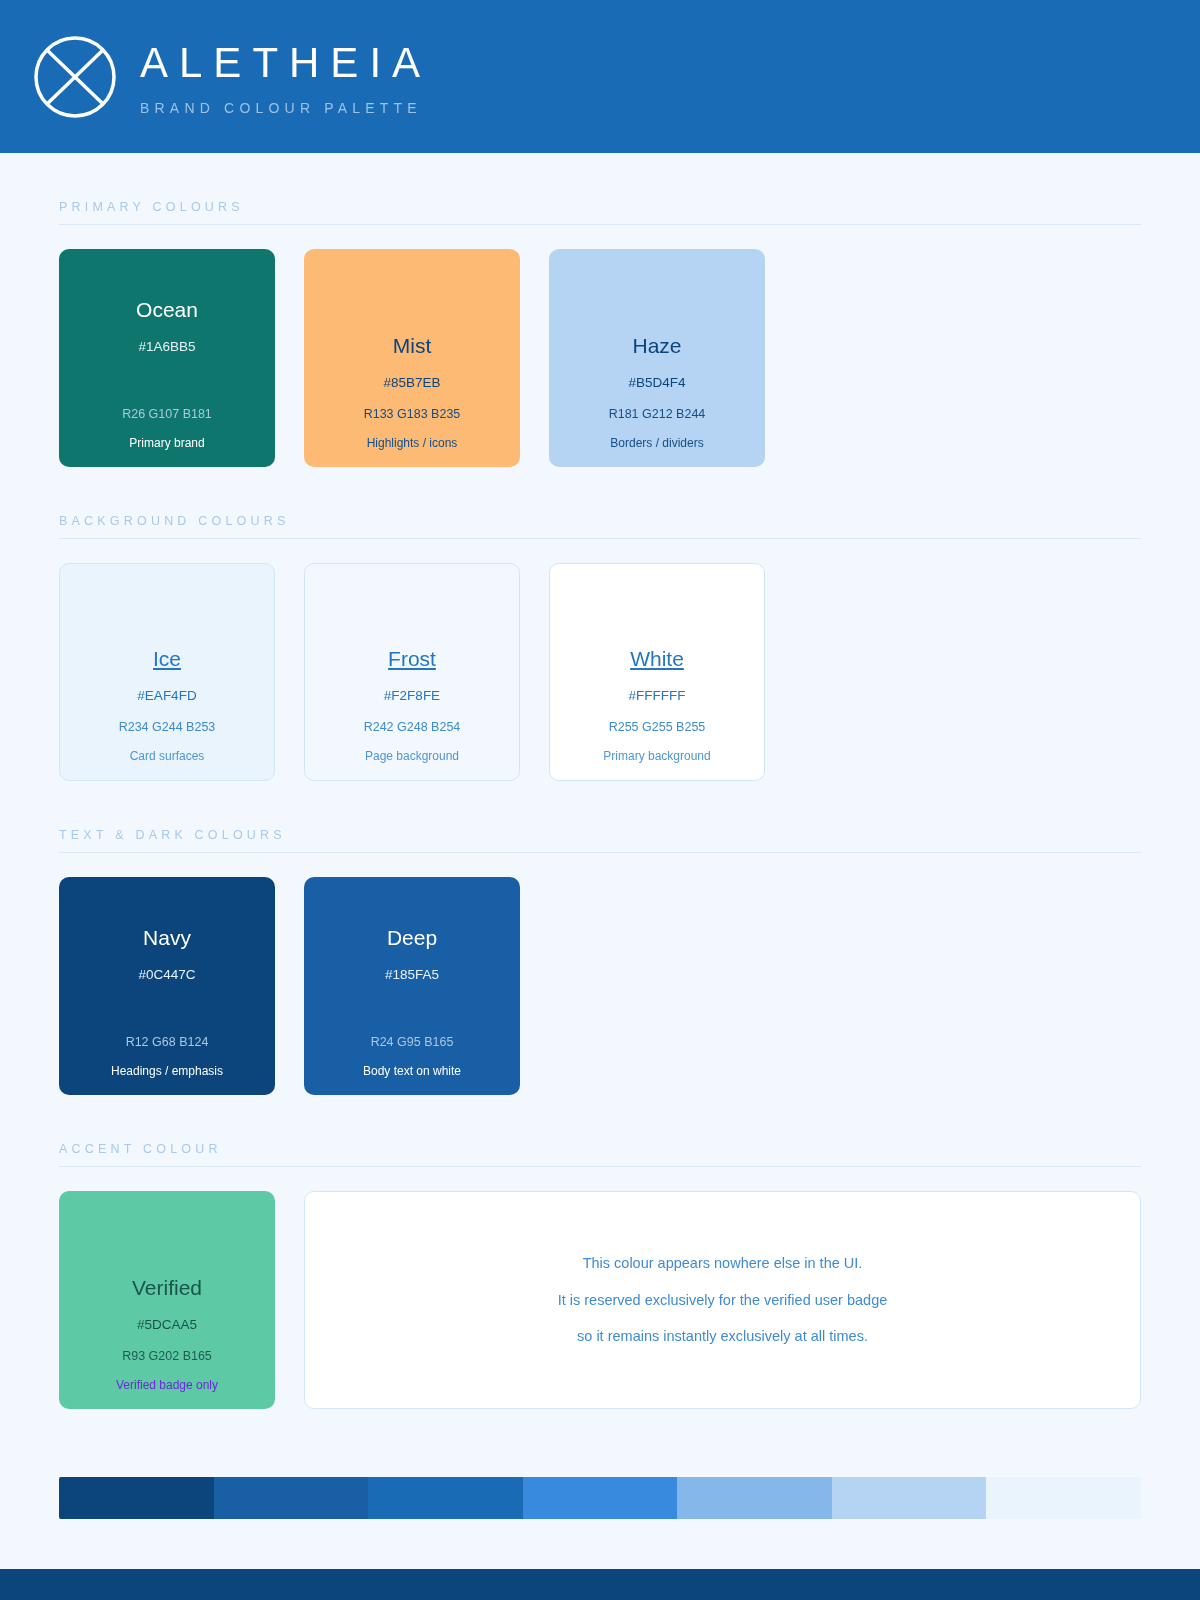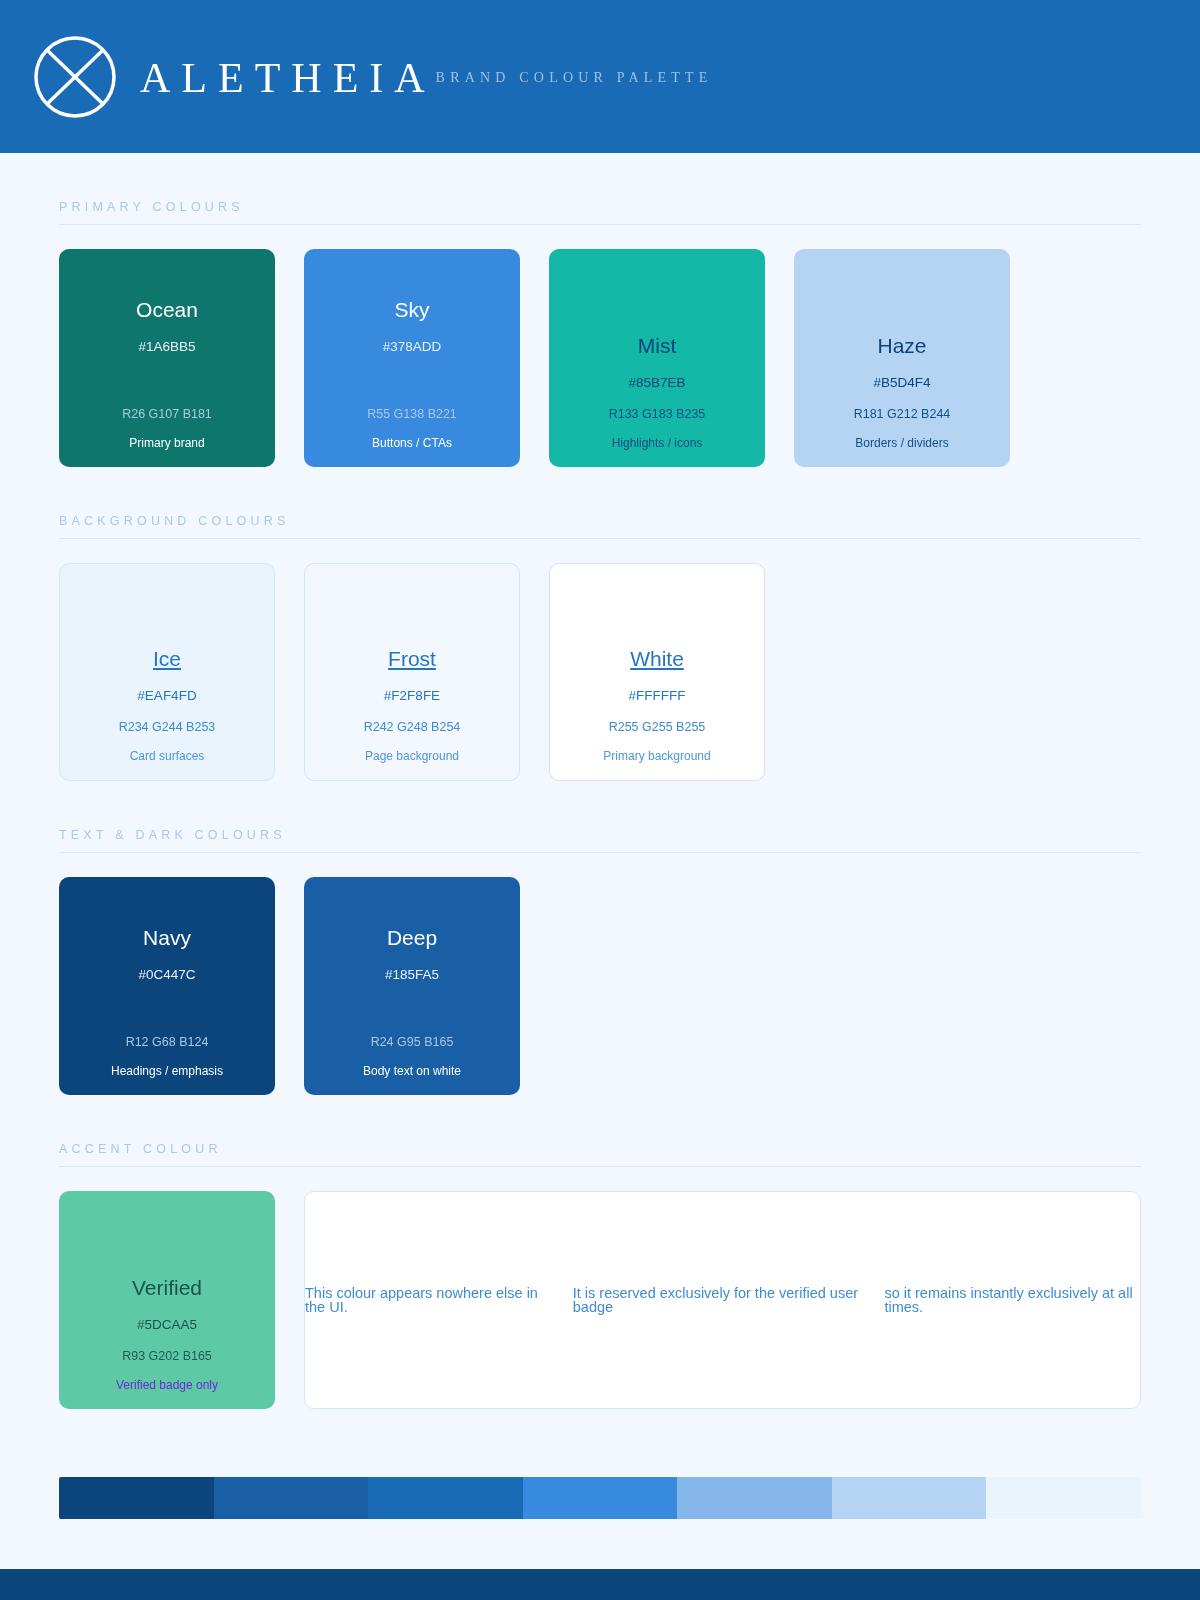--- a/index.html
+++ b/index.html
@@ -24,23 +24,23 @@
     box-sizing: border-box;
   }
   .logo-mark {
     width: 86px;
     height: 86px;
     flex: 0 0 86px;
     margin-right: 22px;
   }
   .brand-block {
     display: flex;
+    flex-direction: column;
     justify-content: center;
     padding-top: 4px;
-    font-family: Liberation Serif, serif;
   }
   .brand-name {
     font-size: 42px;
     color: #FFFFFF;
     letter-spacing: 11px;
     font-weight: 400;
     line-height: 1.05;
   }
   .brand-sub {
     font-size: 14px;
@@ -132,20 +132,21 @@
   .accent-row {
     display: flex;
     gap: 29px;
   }
   .note-panel {
     flex: 1;
     background: #FFFFFF;
     border: 1px solid #D3E6F7;
     border-radius: 10px;
     display: flex;
+    flex-direction: column;
     align-items: center;
     justify-content: center;
     gap: 22px;
   }
   .note-line {
     font-size: 14.5px;
     color: #3E8BD2;
     line-height: 1;
   }
 
@@ -194,28 +195,22 @@
   <div class="section-rule"></div>
   <div class="card-row">
 
     <div class="swatch-card tone-dark" style="background:#0f766e">
       <div class="sw-name">Ocean</div>
       <div class="sw-hex">#1A6BB5</div>
       <div class="sw-rgb">R26 G107 B181</div>
       <div class="sw-use">Primary brand</div>
     </div>
 
-    <div class="swatch-card tone-dark" style="background:#378ADD">
-      <div class="sw-name">Sky</div>
-      <div class="sw-hex">#378ADD</div>
-      <div class="sw-rgb">R55 G138 B221</div>
-      <div class="sw-use">Buttons / CTAs</div>
-    </div>
-
-    <div class="swatch-card tone-light" style="background:#14b8a6">
+
+    <div class="swatch-card tone-light" style="background:#fdba74">
       <div class="sw-name">Mist</div>
       <div class="sw-hex">#85B7EB</div>
       <div class="sw-rgb">R133 G183 B235</div>
       <div class="sw-use">Highlights / icons</div>
     </div>
 
     <div class="swatch-card tone-light" style="background:#B5D4F4">
       <div class="sw-name">Haze</div>
       <div class="sw-hex">#B5D4F4</div>
       <div class="sw-rgb">R181 G212 B244</div>

